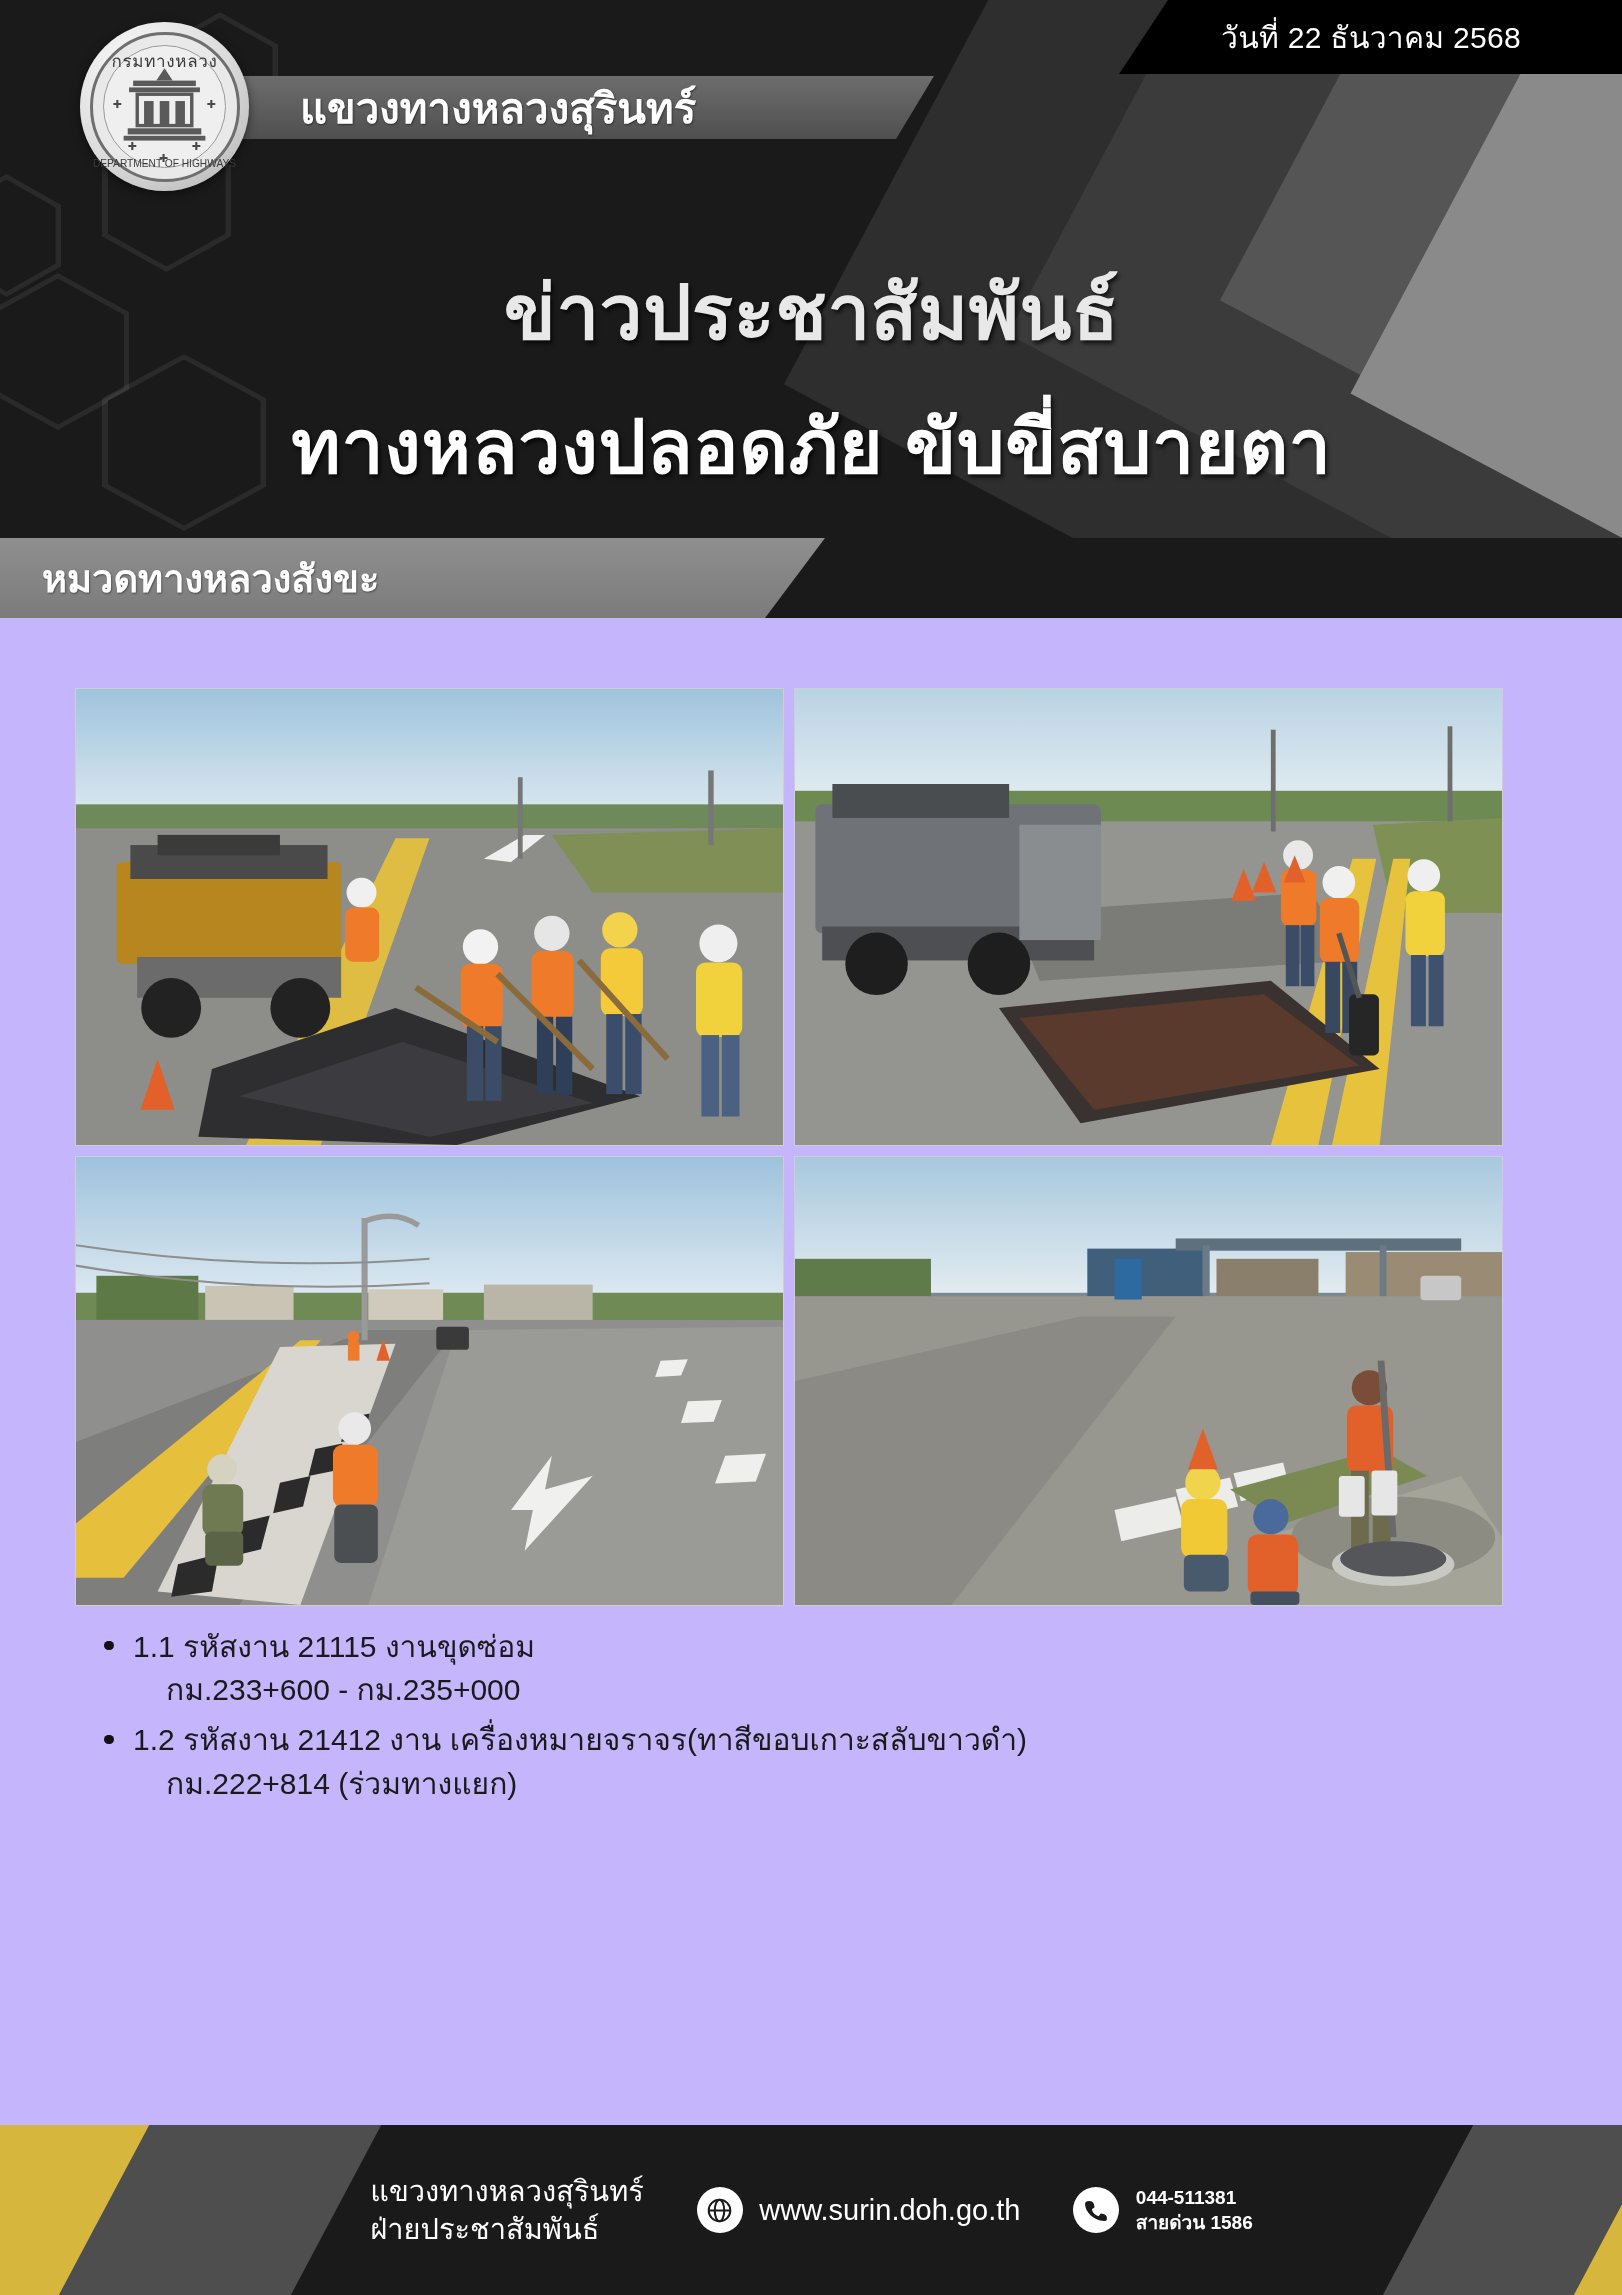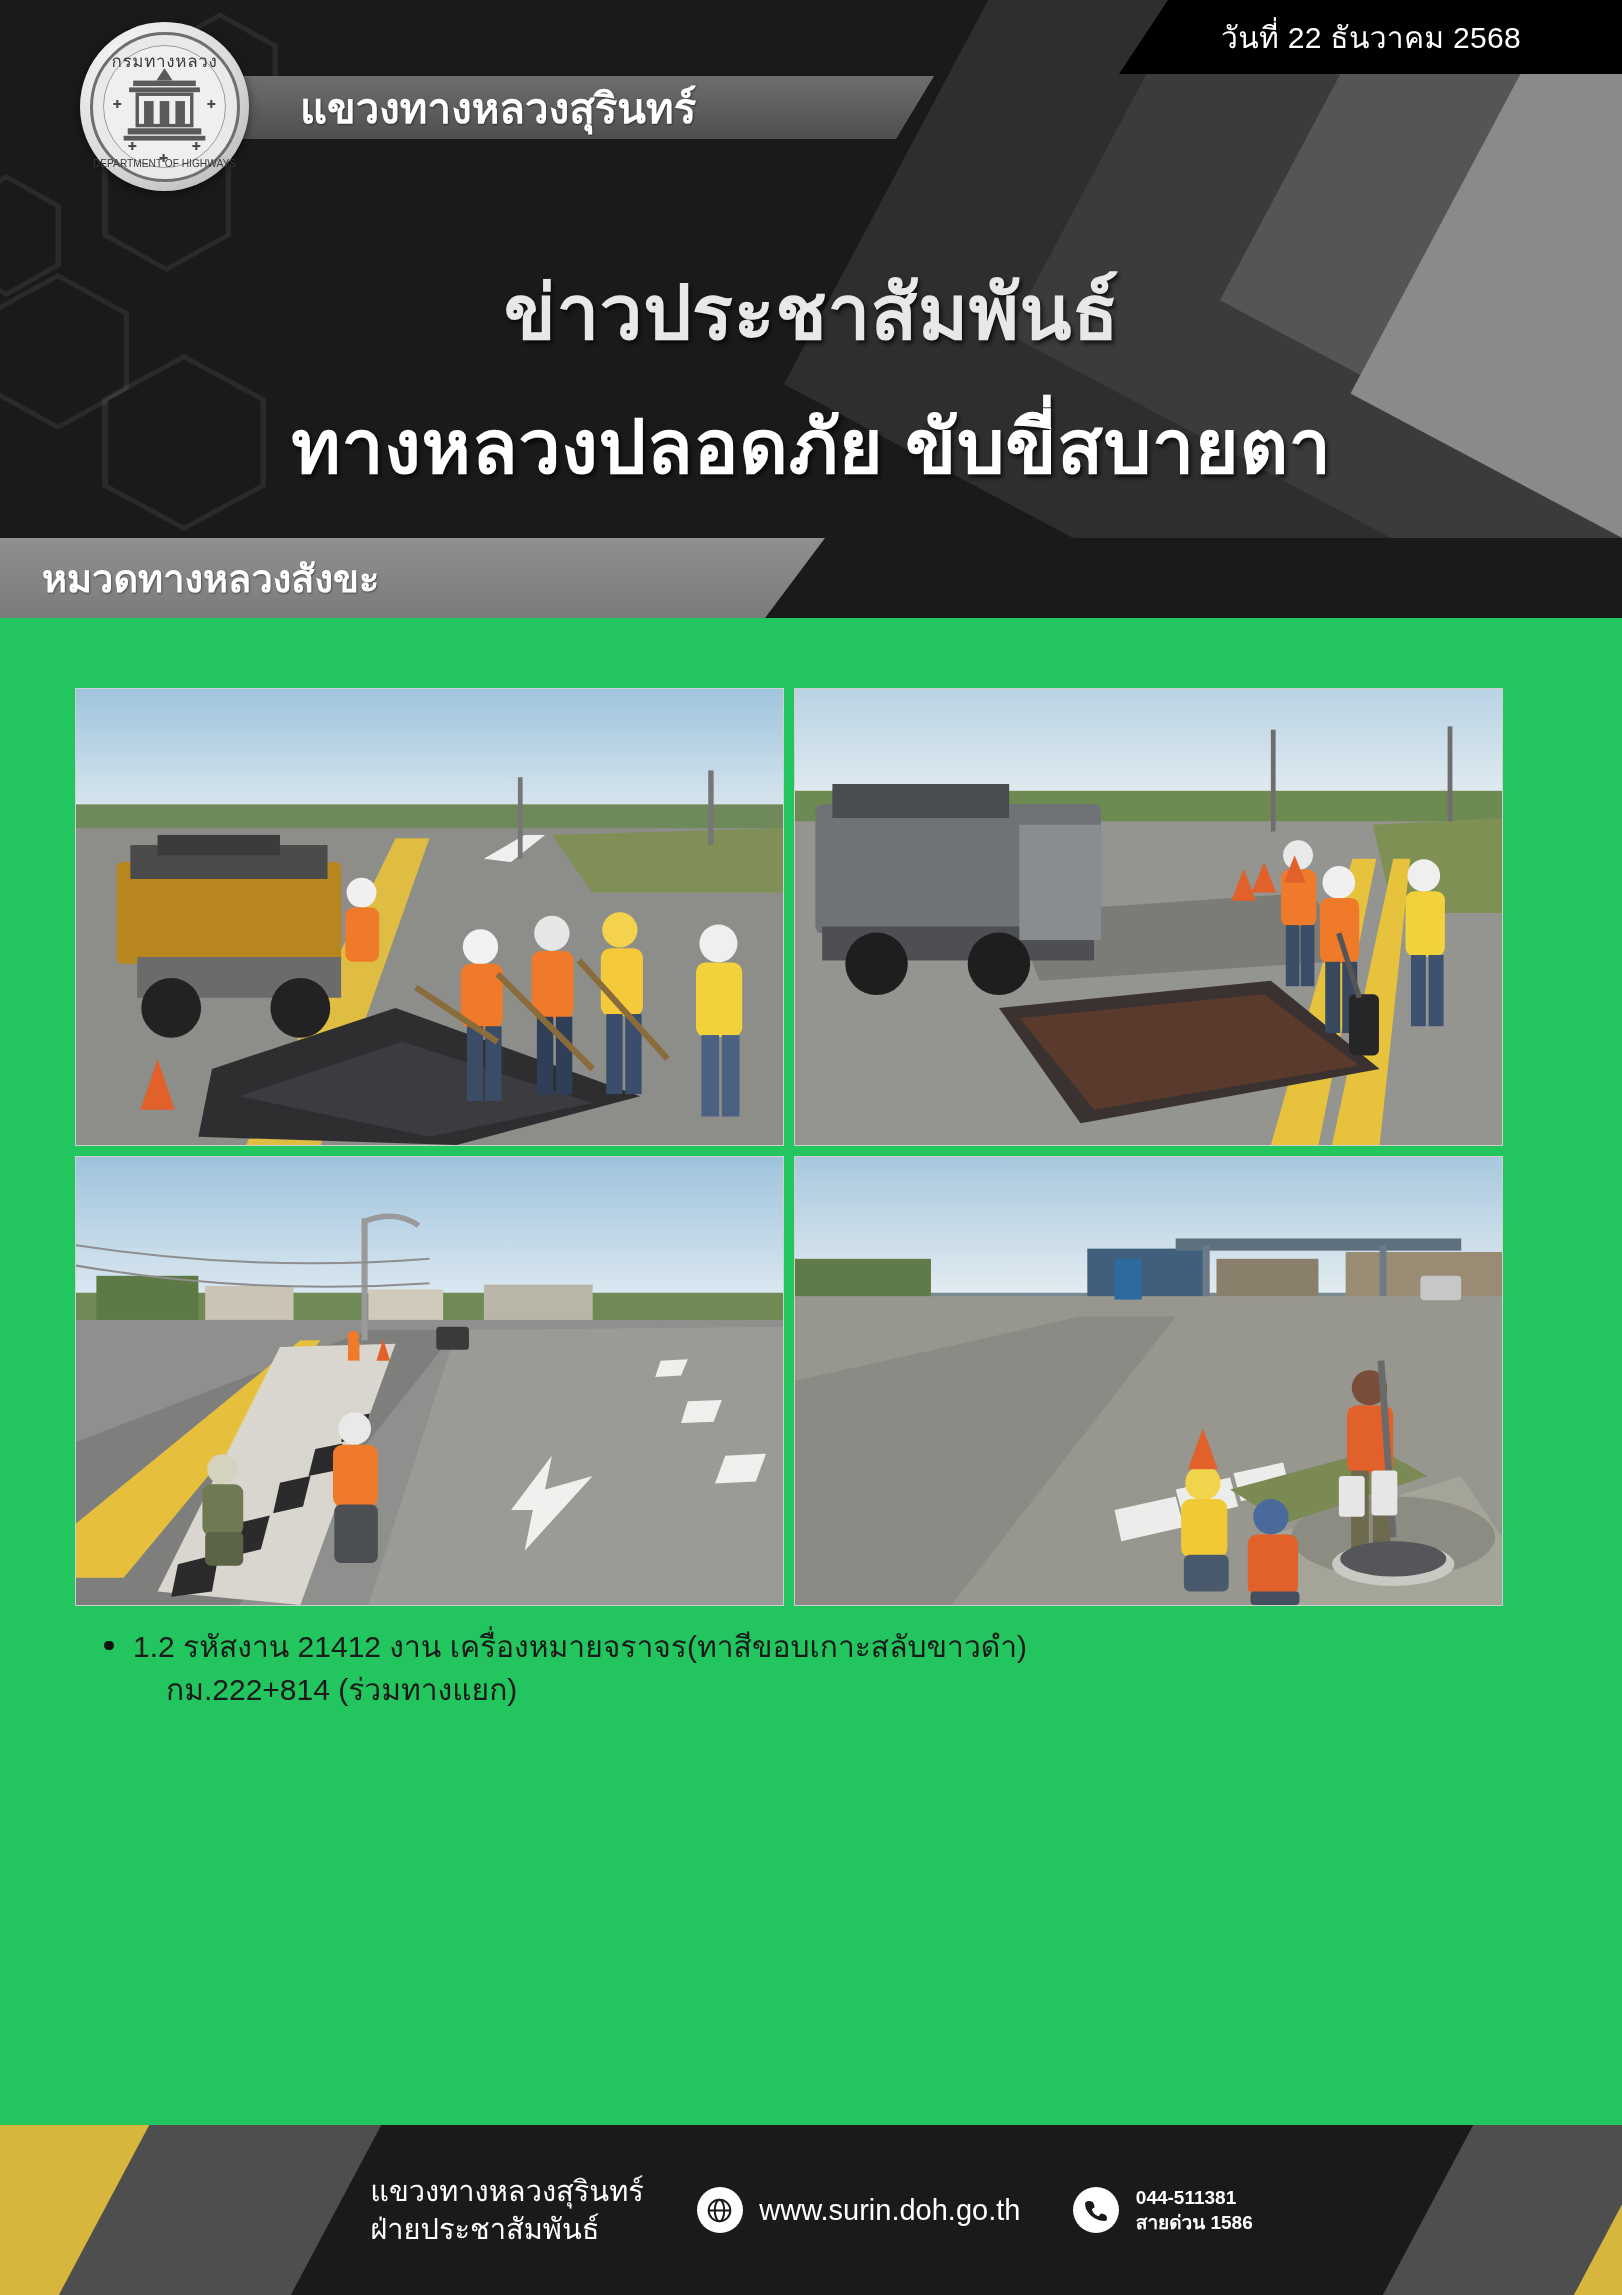--- a/index.html
+++ b/index.html
@@ -8,21 +8,21 @@
     height: 2295px;
     background: #f2f2f2;
     font-family: "Liberation Sans", sans-serif;
     overflow: hidden;
   }
 
   #poster {
     position: relative;
     width: 1623px;
     height: 2295px;
-    background: #22c55e;
+    background: #c4b5fd;
     overflow: hidden;
     padding-left: 15px;
   }
 
   
   .header {
     position: absolute;
     top: 0; left: 0;
     width: 1623px;
     height: 538px;
@@ -641,20 +641,24 @@
 
         <rect x="920" y="175" width="60" height="36" rx="6" fill="#c7c7c7"></rect>
         <rect x="470" y="150" width="40" height="60" fill="#2d6aa0"></rect>
       </svg>
     </div>
   </div>
 
   <div class="body-text">
     <div class="bullet-list">
       <div class="bullet-item">
+        <span>1.1 รหัสงาน 21115 งานขุดซ่อม</span>
+        <span class="bullet-sub">กม.233+600 - กม.235+000</span>
+      </div>
+      <div class="bullet-item">
         <span>1.2 รหัสงาน 21412 งาน เครื่องหมายจราจร(ทาสีขอบเกาะสลับขาวดำ)</span>
         <span class="bullet-sub">กม.222+814 (ร่วมทางแยก)</span>
       </div>
     </div>
   </div>
 
   <div class="footer">
     <div class="ftr-diagA"></div>
     <div class="ftr-diagB"></div>
     <div class="ftr-diagC"></div>

